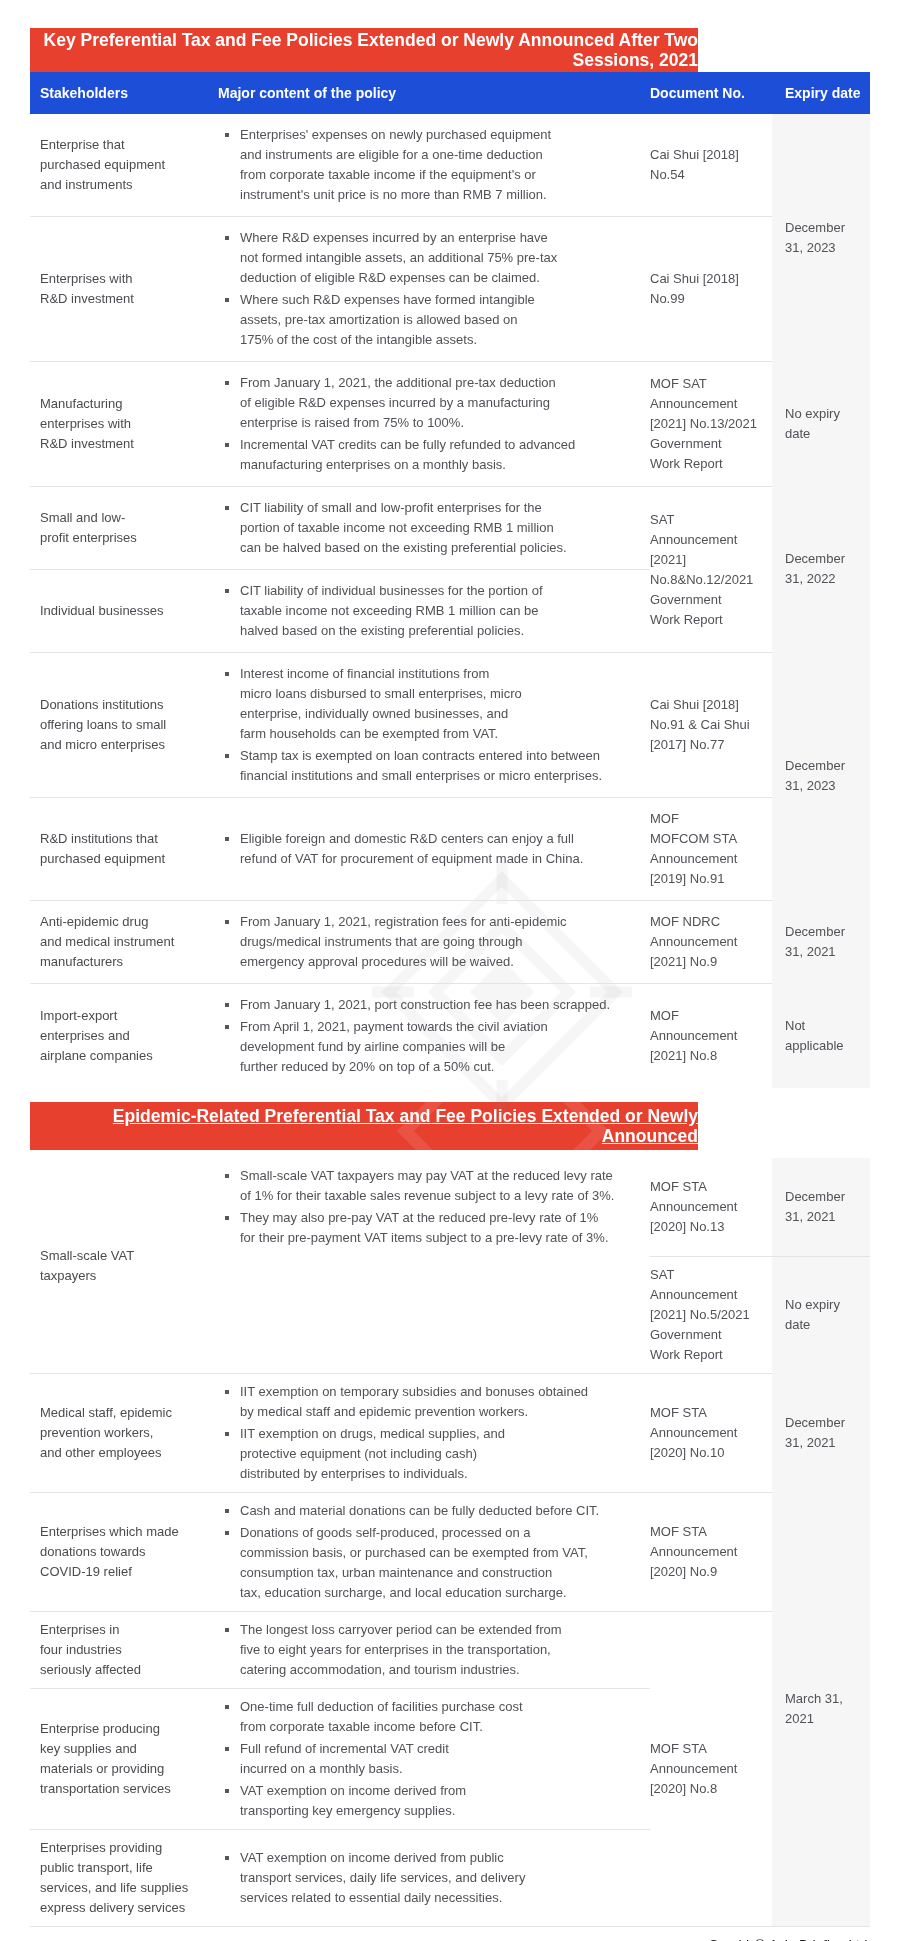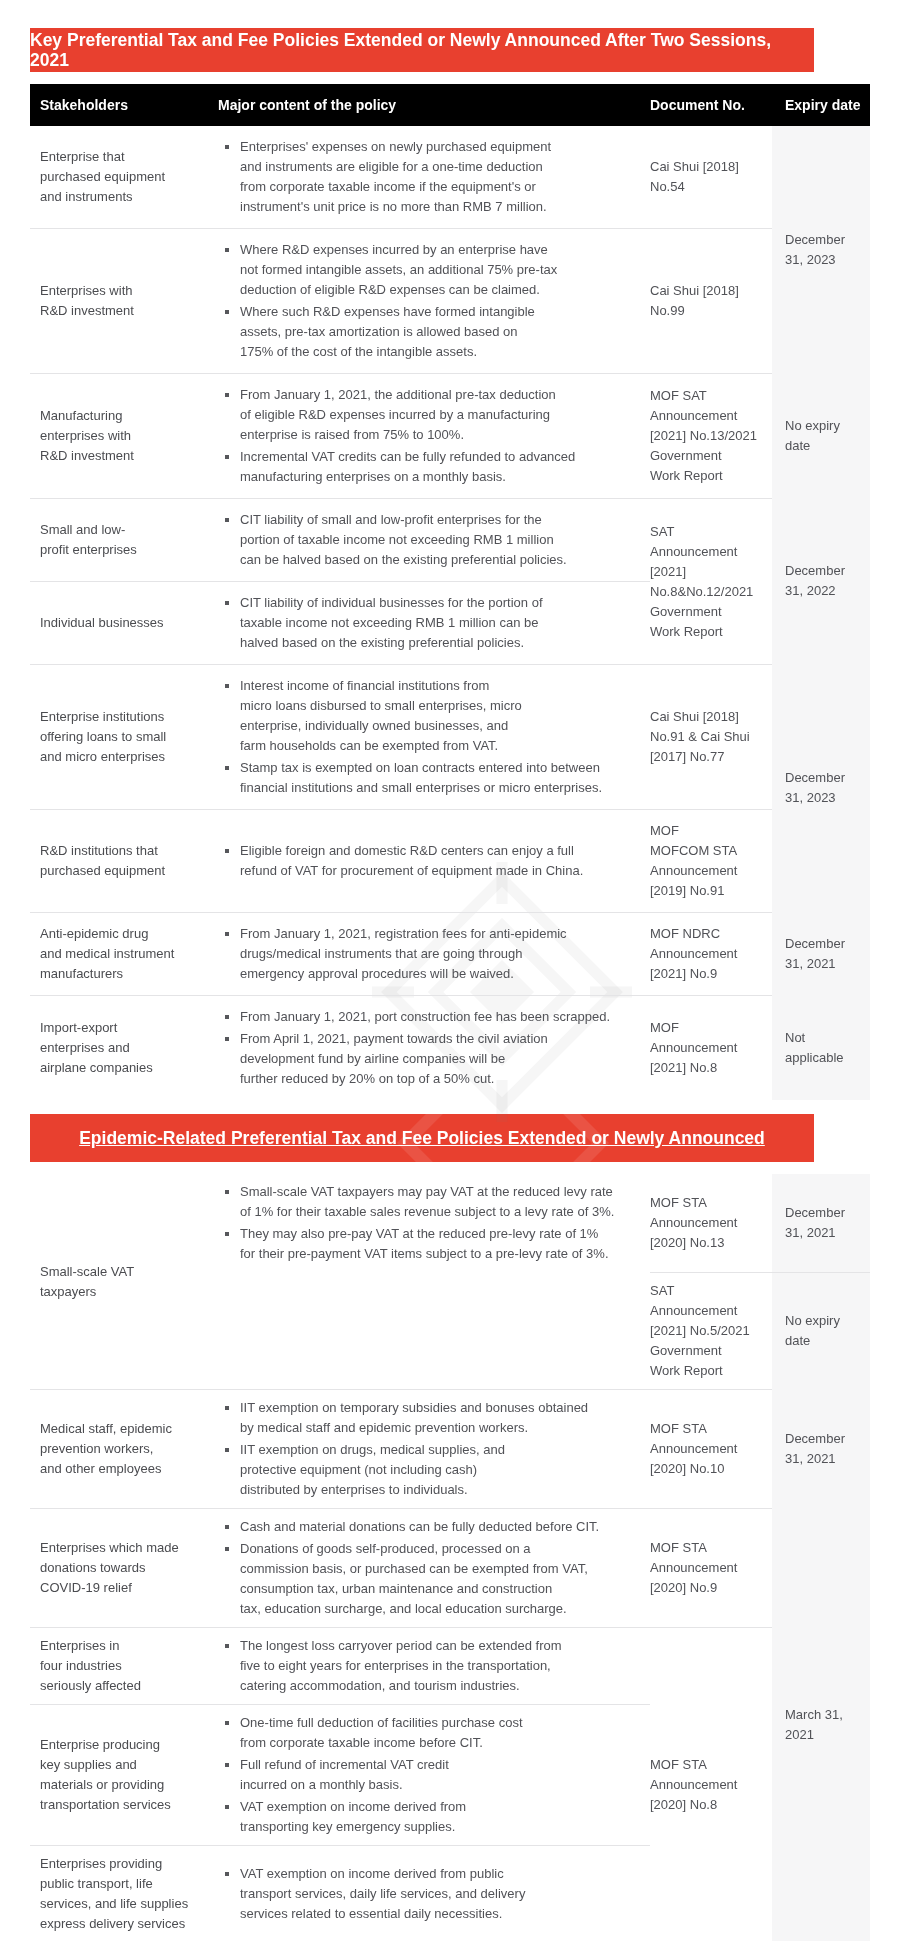--- a/index.html
+++ b/index.html
@@ -3,33 +3,33 @@
 <meta charset="utf-8">
 <style>
   html,body{margin:0;padding:0;}
   body{
     width:900px;height:1941px;position:relative;overflow:hidden;
     background:#ffffff;color:#515257;
     font-family:"Liberation Sans","DejaVu Sans",sans-serif;
     font-size:13px;line-height:20px;
   }
   .bar{
-    width:784px;margin:12px 30px;background:#E8402F;color:#fff;
+    width:668px;margin:0 30px;background:#E8402F;color:#fff;
     display:flex;align-items:center;justify-content:center;
-    font-weight:bold;font-size:17.5px;text-align:left;
+    font-weight:bold;font-size:17.5px;text-align:right;
   }
   .bar1{height:44px;margin-top:28px;}
   .bar2{height:48px;margin-top:14px;position:relative;overflow:hidden;}
   .bar2 .deco{
     position:absolute;left:398px;top:-46px;width:126px;height:126px;
     transform:rotate(45deg);border:12px solid rgba(255,255,255,0.10);
   }
   .bar2 .bar2-label{position:relative;text-decoration:underline;}
   .colhead{
-    width:840px;margin:0 30px;background:#000000;color:#fff;
+    width:840px;margin:0 30px;background:#1d4ed8;color:#fff;
     display:grid;grid-template-columns:188px 432px 122px 98px;
     font-weight:bold;font-size:14px;height:42px;align-items:center;
   }
   .colhead .h1{padding-left:10px;}
   .colhead .h4{padding-left:13px;}
   .tbl{width:840px;margin:0 30px;position:relative;z-index:2;}
   .tbl2{margin-top:8px;}
   .grp{display:grid;grid-template-columns:188px 432px 122px 98px;}
   .grp3{border-bottom:1px solid #E4E4E6;}
   .c{padding-top:11px;padding-bottom:11px;}
@@ -170,21 +170,21 @@
       <div class="bullet">
           <span class="bullet-dot"></span>
           <span class="bullet-text">CIT liability of individual businesses for the portion of
 taxable income not exceeding RMB 1 million can be
 halved based on the existing preferential policies.</span>
         </div>
     </div>
   </div>
 
   <div class="grp">
-    <div class="c stk bt" style="grid-area:1/1">Enterprise institutions
+    <div class="c stk bt" style="grid-area:1/1">Donations institutions
 offering loans to small
 and micro enterprises</div>
     <div class="c cnt bt" style="grid-area:1/2">
       <div class="bullet">
           <span class="bullet-dot"></span>
           <span class="bullet-text">Interest income of financial institutions from
 micro loans disbursed to small enterprises, micro
 enterprise, individually owned businesses, and
 farm households can be exempted from VAT.</span>
         </div>

